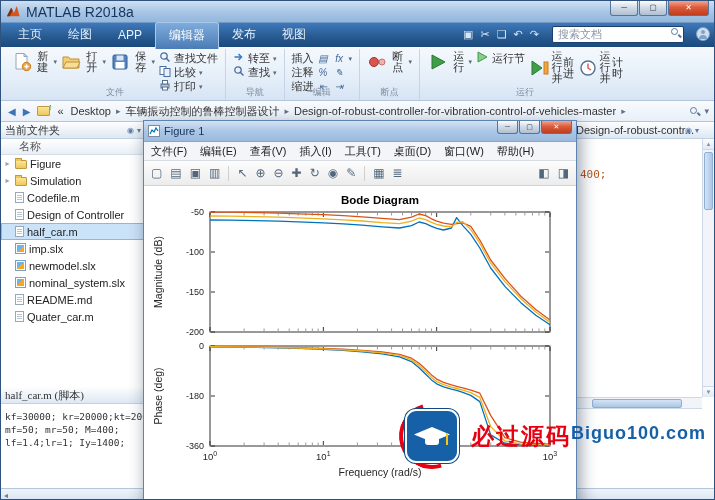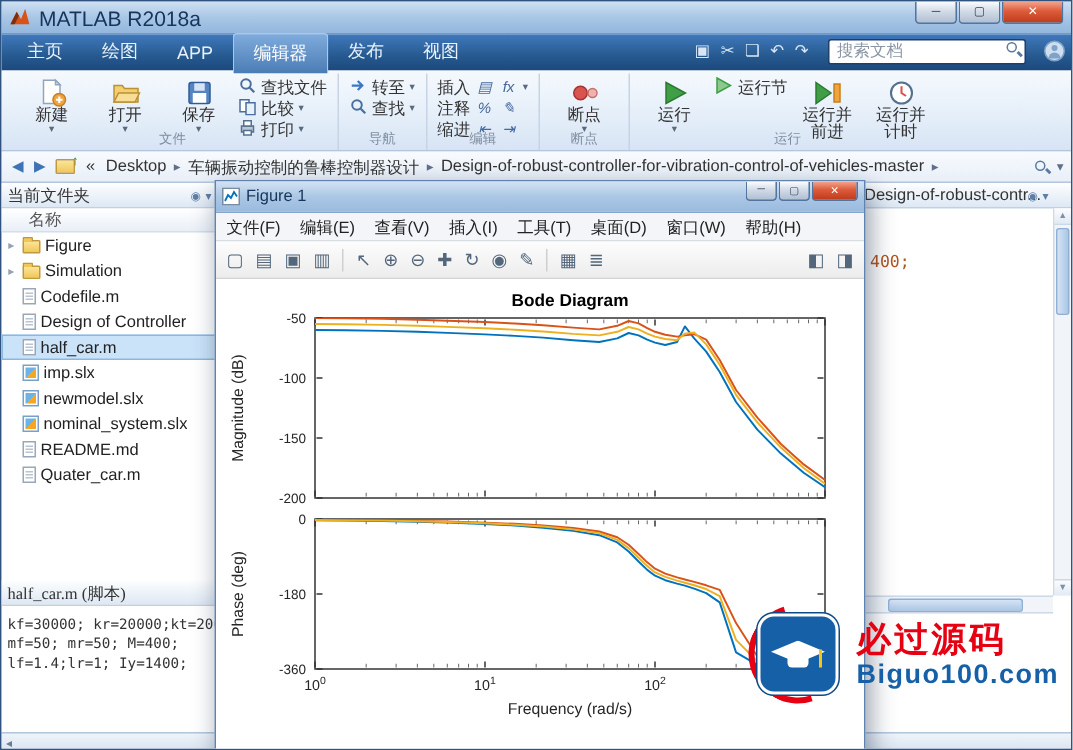--- a/index.html
+++ b/index.html
@@ -43,21 +43,21 @@
                           border-radius:50%; background:#7fa2c8; }
   .profile-icon::after { content:""; position:absolute; left:2px; top:7px; width:8px; height:4px;
                          border-radius:4px 4px 0 0; background:#7fa2c8; }
 
   
   .toolstrip { height:54px; background:linear-gradient(#f5f9fd,#e4eef9 60%,#d7e4f4);
                border-bottom:1px solid #b4c6dc; display:flex; padding:2px 2px 0 4px; }
   .tgroup { position:relative; display:flex; align-items:flex-start; padding:1px 7px 12px; gap:4px; }
   .tgroup + .tgroup { border-left:1px solid #c6d4e6; }
   .glabel { position:absolute; bottom:1px; left:0; right:0; text-align:center; font-size:9px; color:#7e8da0; }
-  .bigbtn { width:45px; display:flex; flex-direction:column; align-items:center; padding-top:1px;
+  .bigbtn { width:45px; display:flex; flex-direction:row; align-items:center; padding-top:1px;
             font-size:11px; color:#333; border-radius:3px;font-family:Liberation Serif, serif; }
   .bigbtn .bicon { height:21px; display:flex; align-items:center; }
   .bigbtn .blabel { line-height:11px; text-align:center; }
   .dd { font-size:7px; color:#5a6a7e; line-height:7px; }
   .smallcol { display:flex; flex-direction:column; justify-content:space-between; gap:2px; padding-top:2px; }
   .smallbtn { display:flex; align-items:center; gap:3px; font-size:11px; color:#333; height:12px; }
   .mini-ico { font-size:10px; color:#44699a; width:13px; text-align:center; line-height:11px; font-style:italic; }
 
   
   .breadcrumbbar { height:21px; background:linear-gradient(#f8fbfe,#e8eff8); border-bottom:1px solid #b4c6dc;
@@ -138,21 +138,21 @@
   
   .watermark { position:absolute; right:8px; bottom:33px; display:flex; align-items:center; gap:9px; z-index:100; }
   .wm-icon { position:relative; width:60px; height:60px; flex:none; }
   .wm-ring { position:absolute; inset:-3px; border:4px solid #e60012; border-radius:50%;
              border-top-color:transparent; border-right-color:transparent; transform:rotate(28deg); }
   .wm-box { position:absolute; inset:3px; background:#1660a8; border-radius:11px; border:2px solid #fff;
             box-shadow:0 0 0 1px #0e4a85; display:flex; flex-direction:column; align-items:center; justify-content:center; }
   .wm-board { width:36px; height:15px; background:#fff; clip-path:polygon(50% 0,100% 50%,50% 100%,0 50%); }
   .wm-base { width:14px; height:7px; background:#fff; margin-top:-4px; border-radius:0 0 3px 3px; }
   .wm-tassel { position:absolute; right:9px; top:22px; width:2px; height:12px; background:#f5c518; }
-  .wm-text { display:flex; flex-direction:column; }
+  .wm-text { display:flex; }
   .wm-cn { font-size:23px; font-weight:bold; color:#e60012; letter-spacing:2px; line-height:26px; }
   .wm-en { font-size:18px; font-weight:bold; color:#1660a8; letter-spacing:1px; }
 </style>
 </head>
 <body>
 
 <div class="window">
 
   <div class="titlebar">
     <svg width="15" height="15" viewBox="0 0 16 16">

